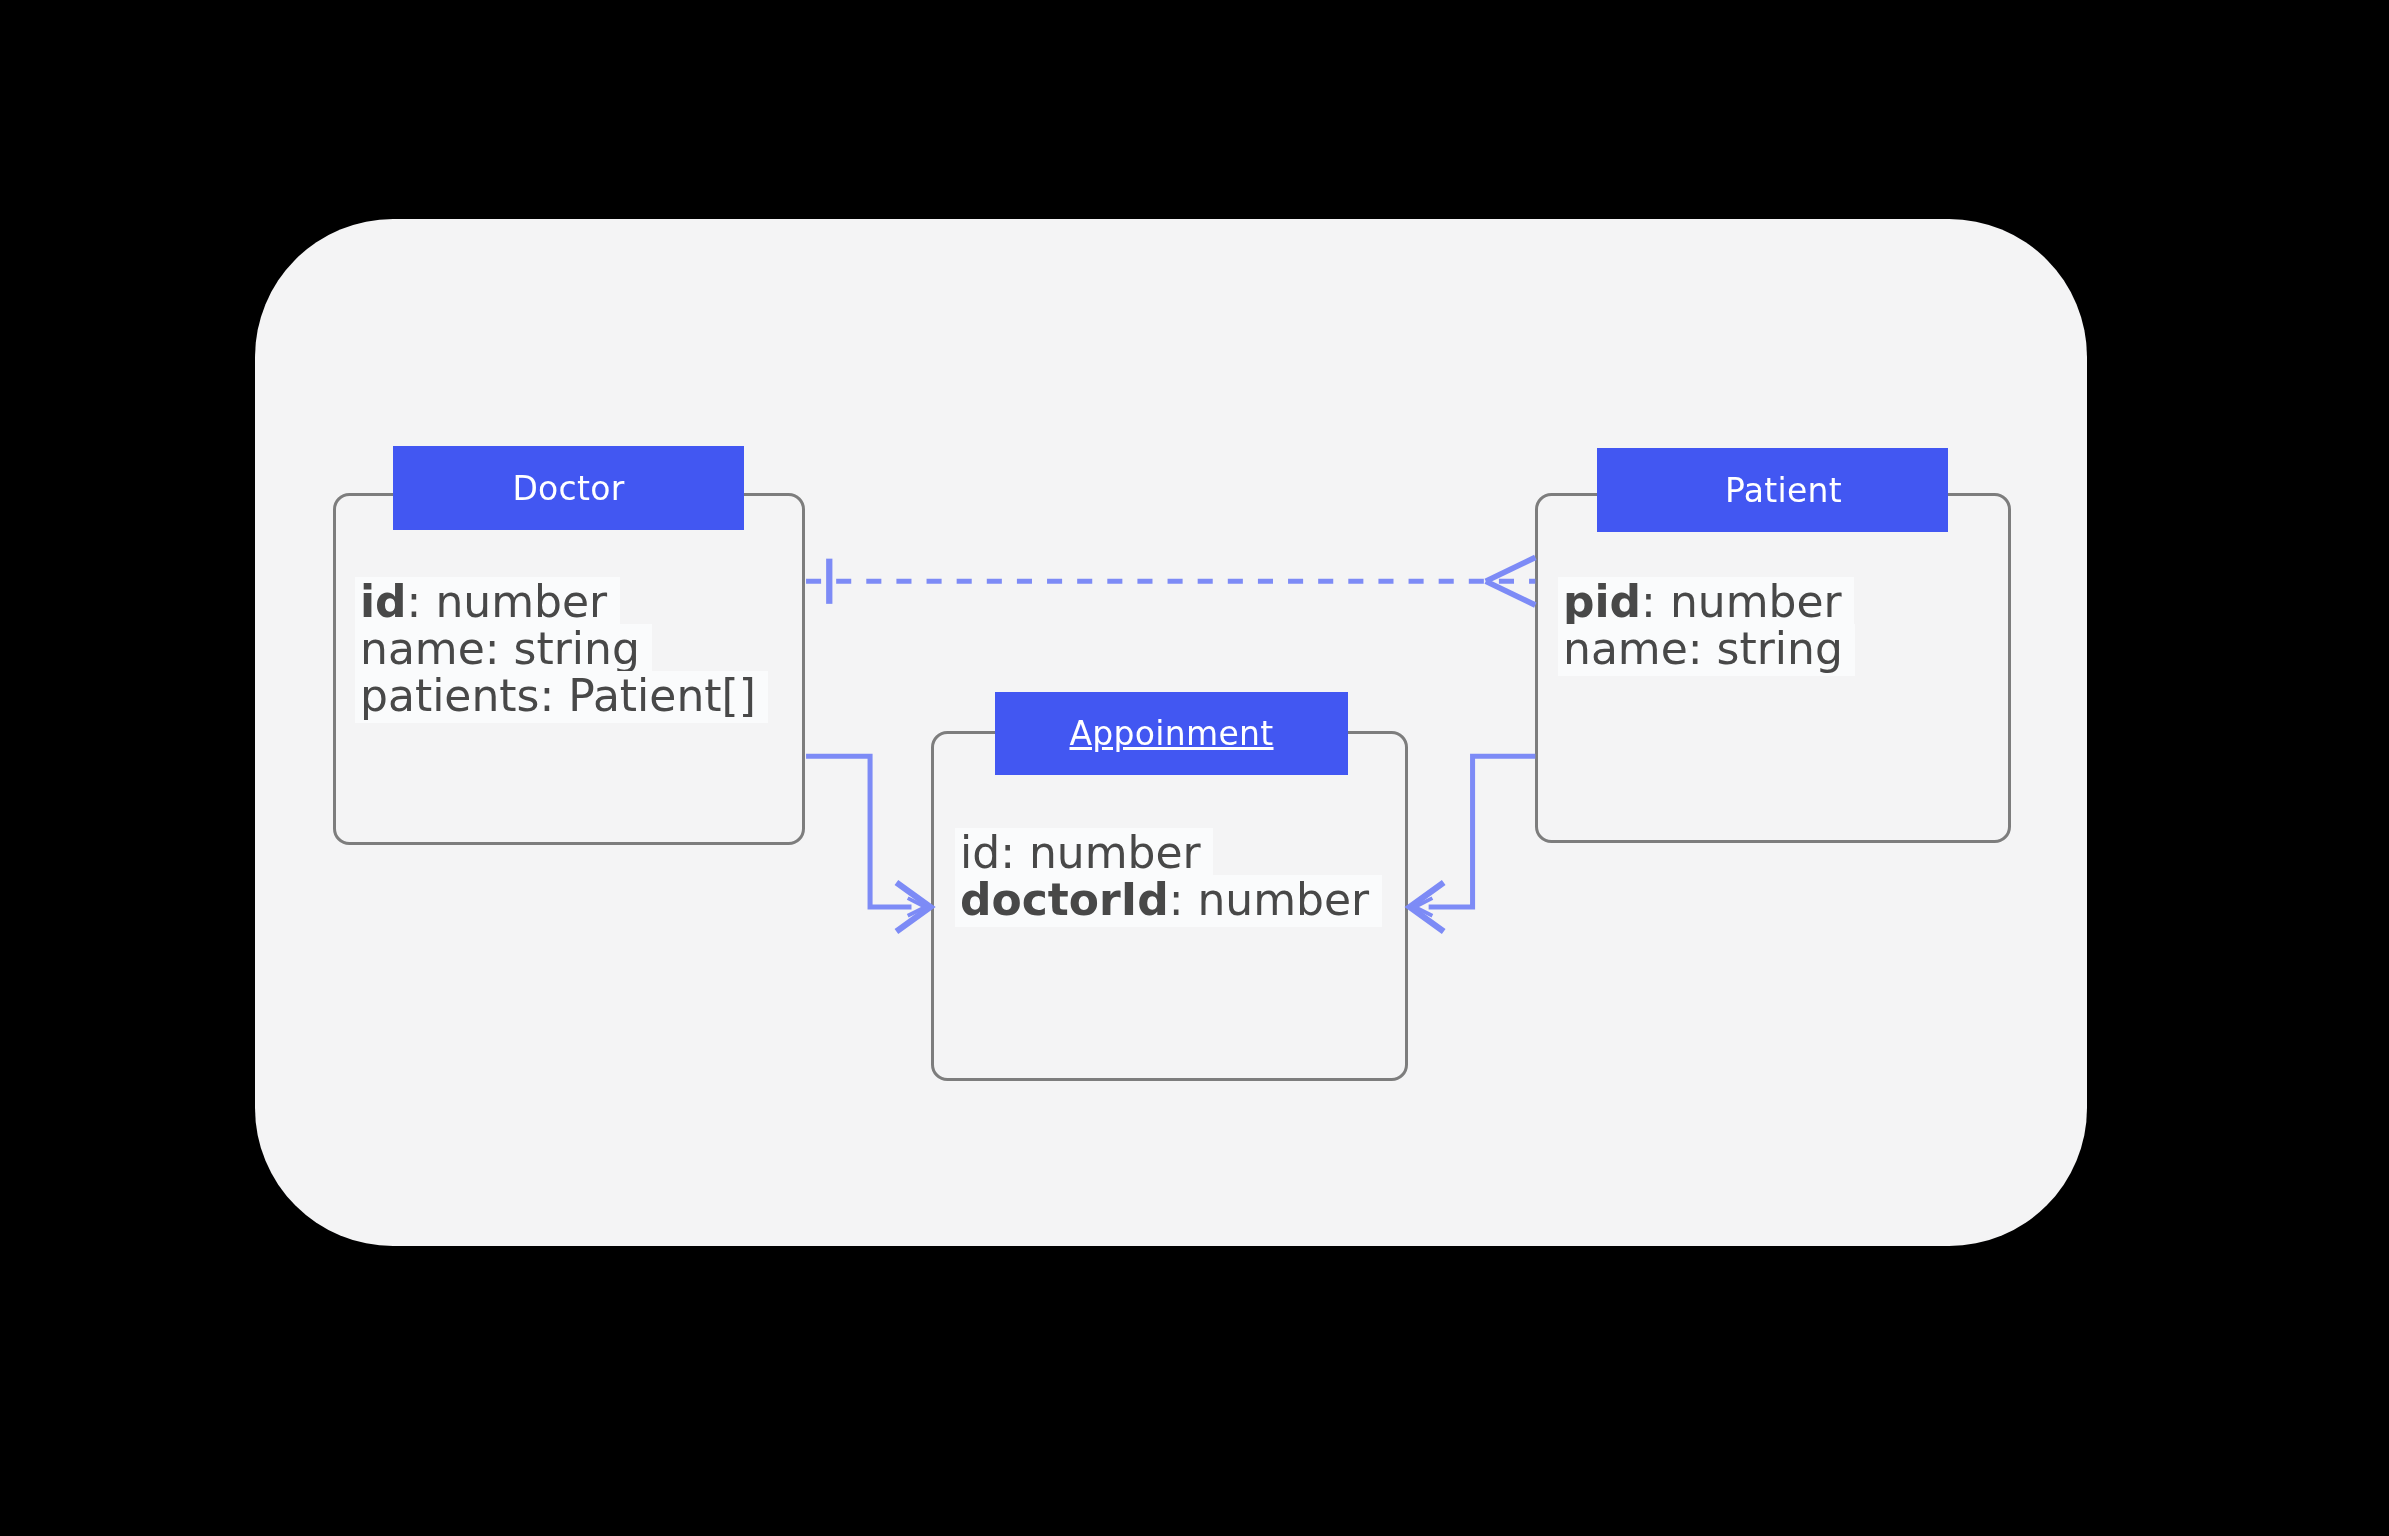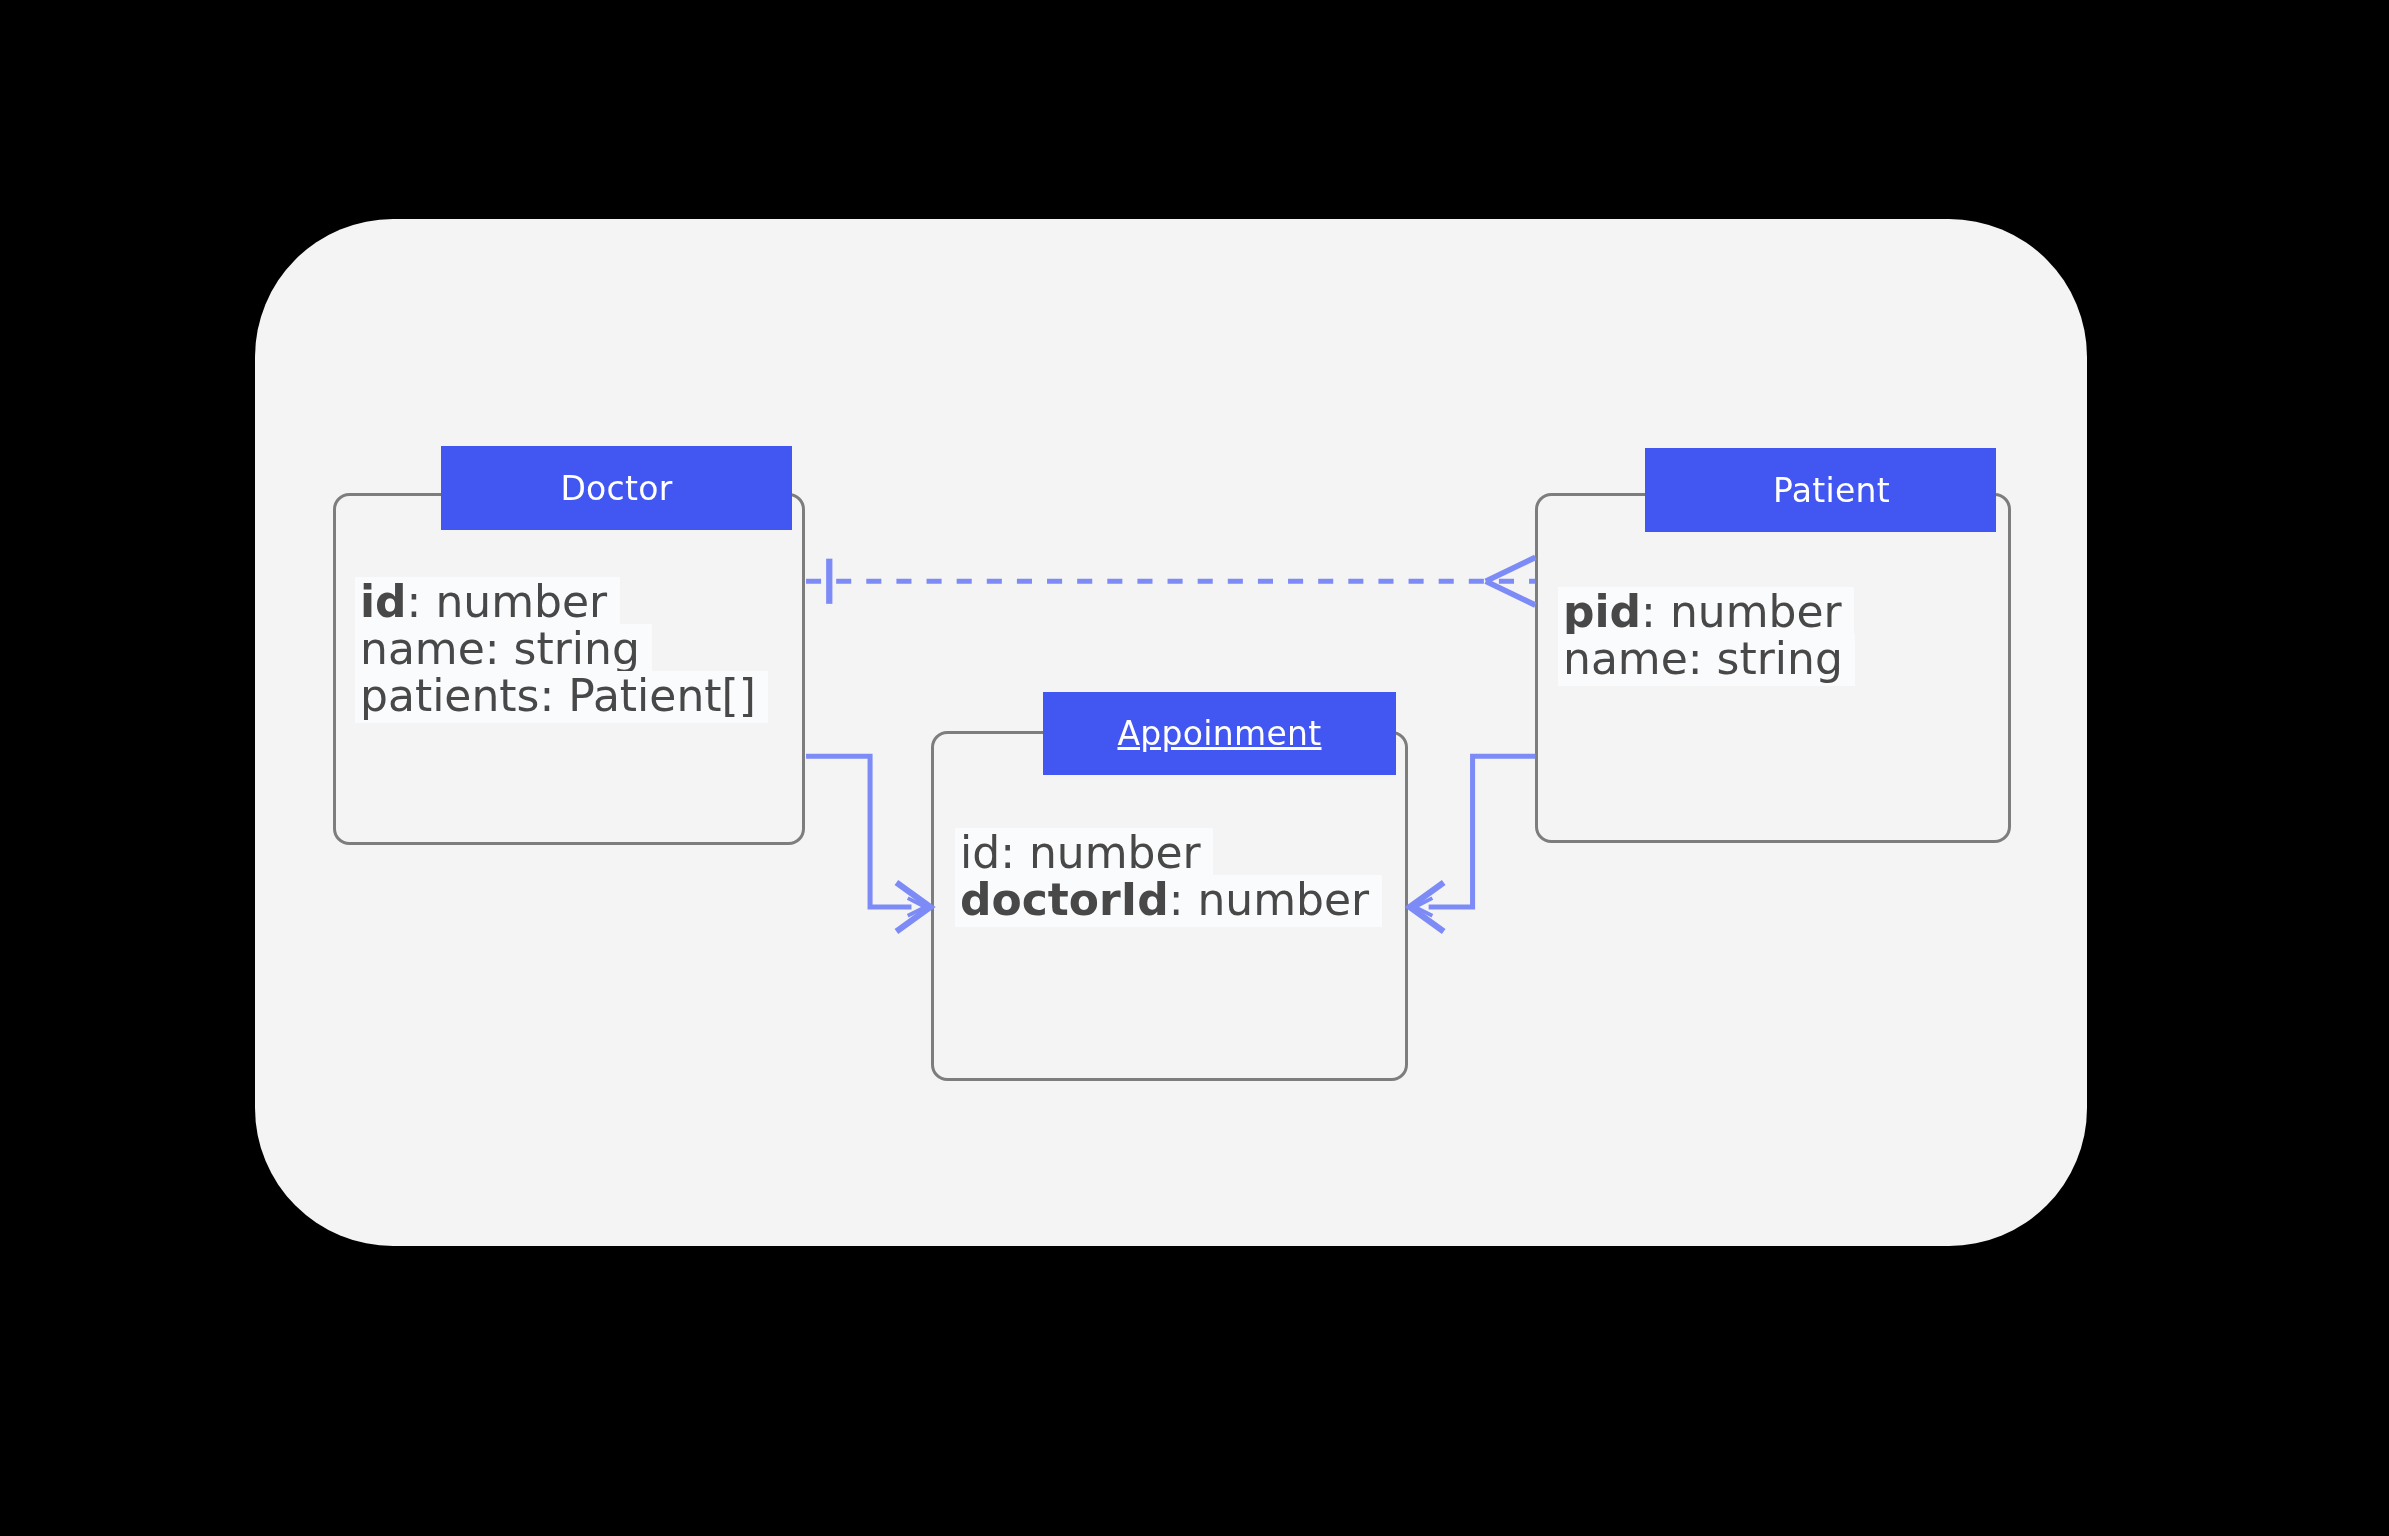--- a/index.html
+++ b/index.html
@@ -24,40 +24,40 @@
     background:var(--canvas_bg);border-radius:138px;
   }
   .wires{position:absolute;left:0;top:0;width:1832px;height:1027px;z-index:2;}
   .entity-box{
     position:absolute;border:3.8px solid var(--box_border);border-radius:16.3px;
     background:transparent;z-index:1;
   }
   .entity-header{
     position:absolute;background:var(--header);color:var(--header_text);
     display:flex;align-items:center;justify-content:center;
-    font-size:33px;letter-spacing:0.3px;z-index:3;margin-left:48px;
+    font-size:33px;letter-spacing:0.3px;z-index:3;
   }
   .attrs{
     position:absolute;z-index:4;font-size:44px;line-height:47px;
     color:var(--attr_text);white-space:nowrap;
   }
   .row{height:47px;}
   .hl{
     display:inline-block;background:var(--attr_highlight);
     padding:0.6px 12.5px 4.4px 5px;margin-left:-5px;
   }
   .k{font-weight:bold;}
   
   #doctor-box{left:78px;top:274px;width:472px;height:352px;}
   #doctor-header{left:138px;top:227px;width:351px;height:84px;}
   #doctor-attrs{left:105px;top:358px;}
   
   #patient-box{left:1280px;top:274px;width:476px;height:350px;}
   #patient-header{left:1342px;top:229px;width:351px;height:84px;padding-left:22px;}
-  #patient-attrs{left:1308px;top:368px;text-decoration:underline;}
+  #patient-attrs{left:1308px;top:358px;text-decoration:underline;}
   
   #appoinment-box{left:676px;top:512px;width:477px;height:350px;}
   #appoinment-header{left:740px;top:473px;width:353px;height:83px;text-decoration:underline;}
   #appoinment-attrs{left:705px;top:609px;}
   .wire{stroke:var(--connector);fill:none;}
 </style>
 </head>
 <body>
 
 <div class="canvas">

